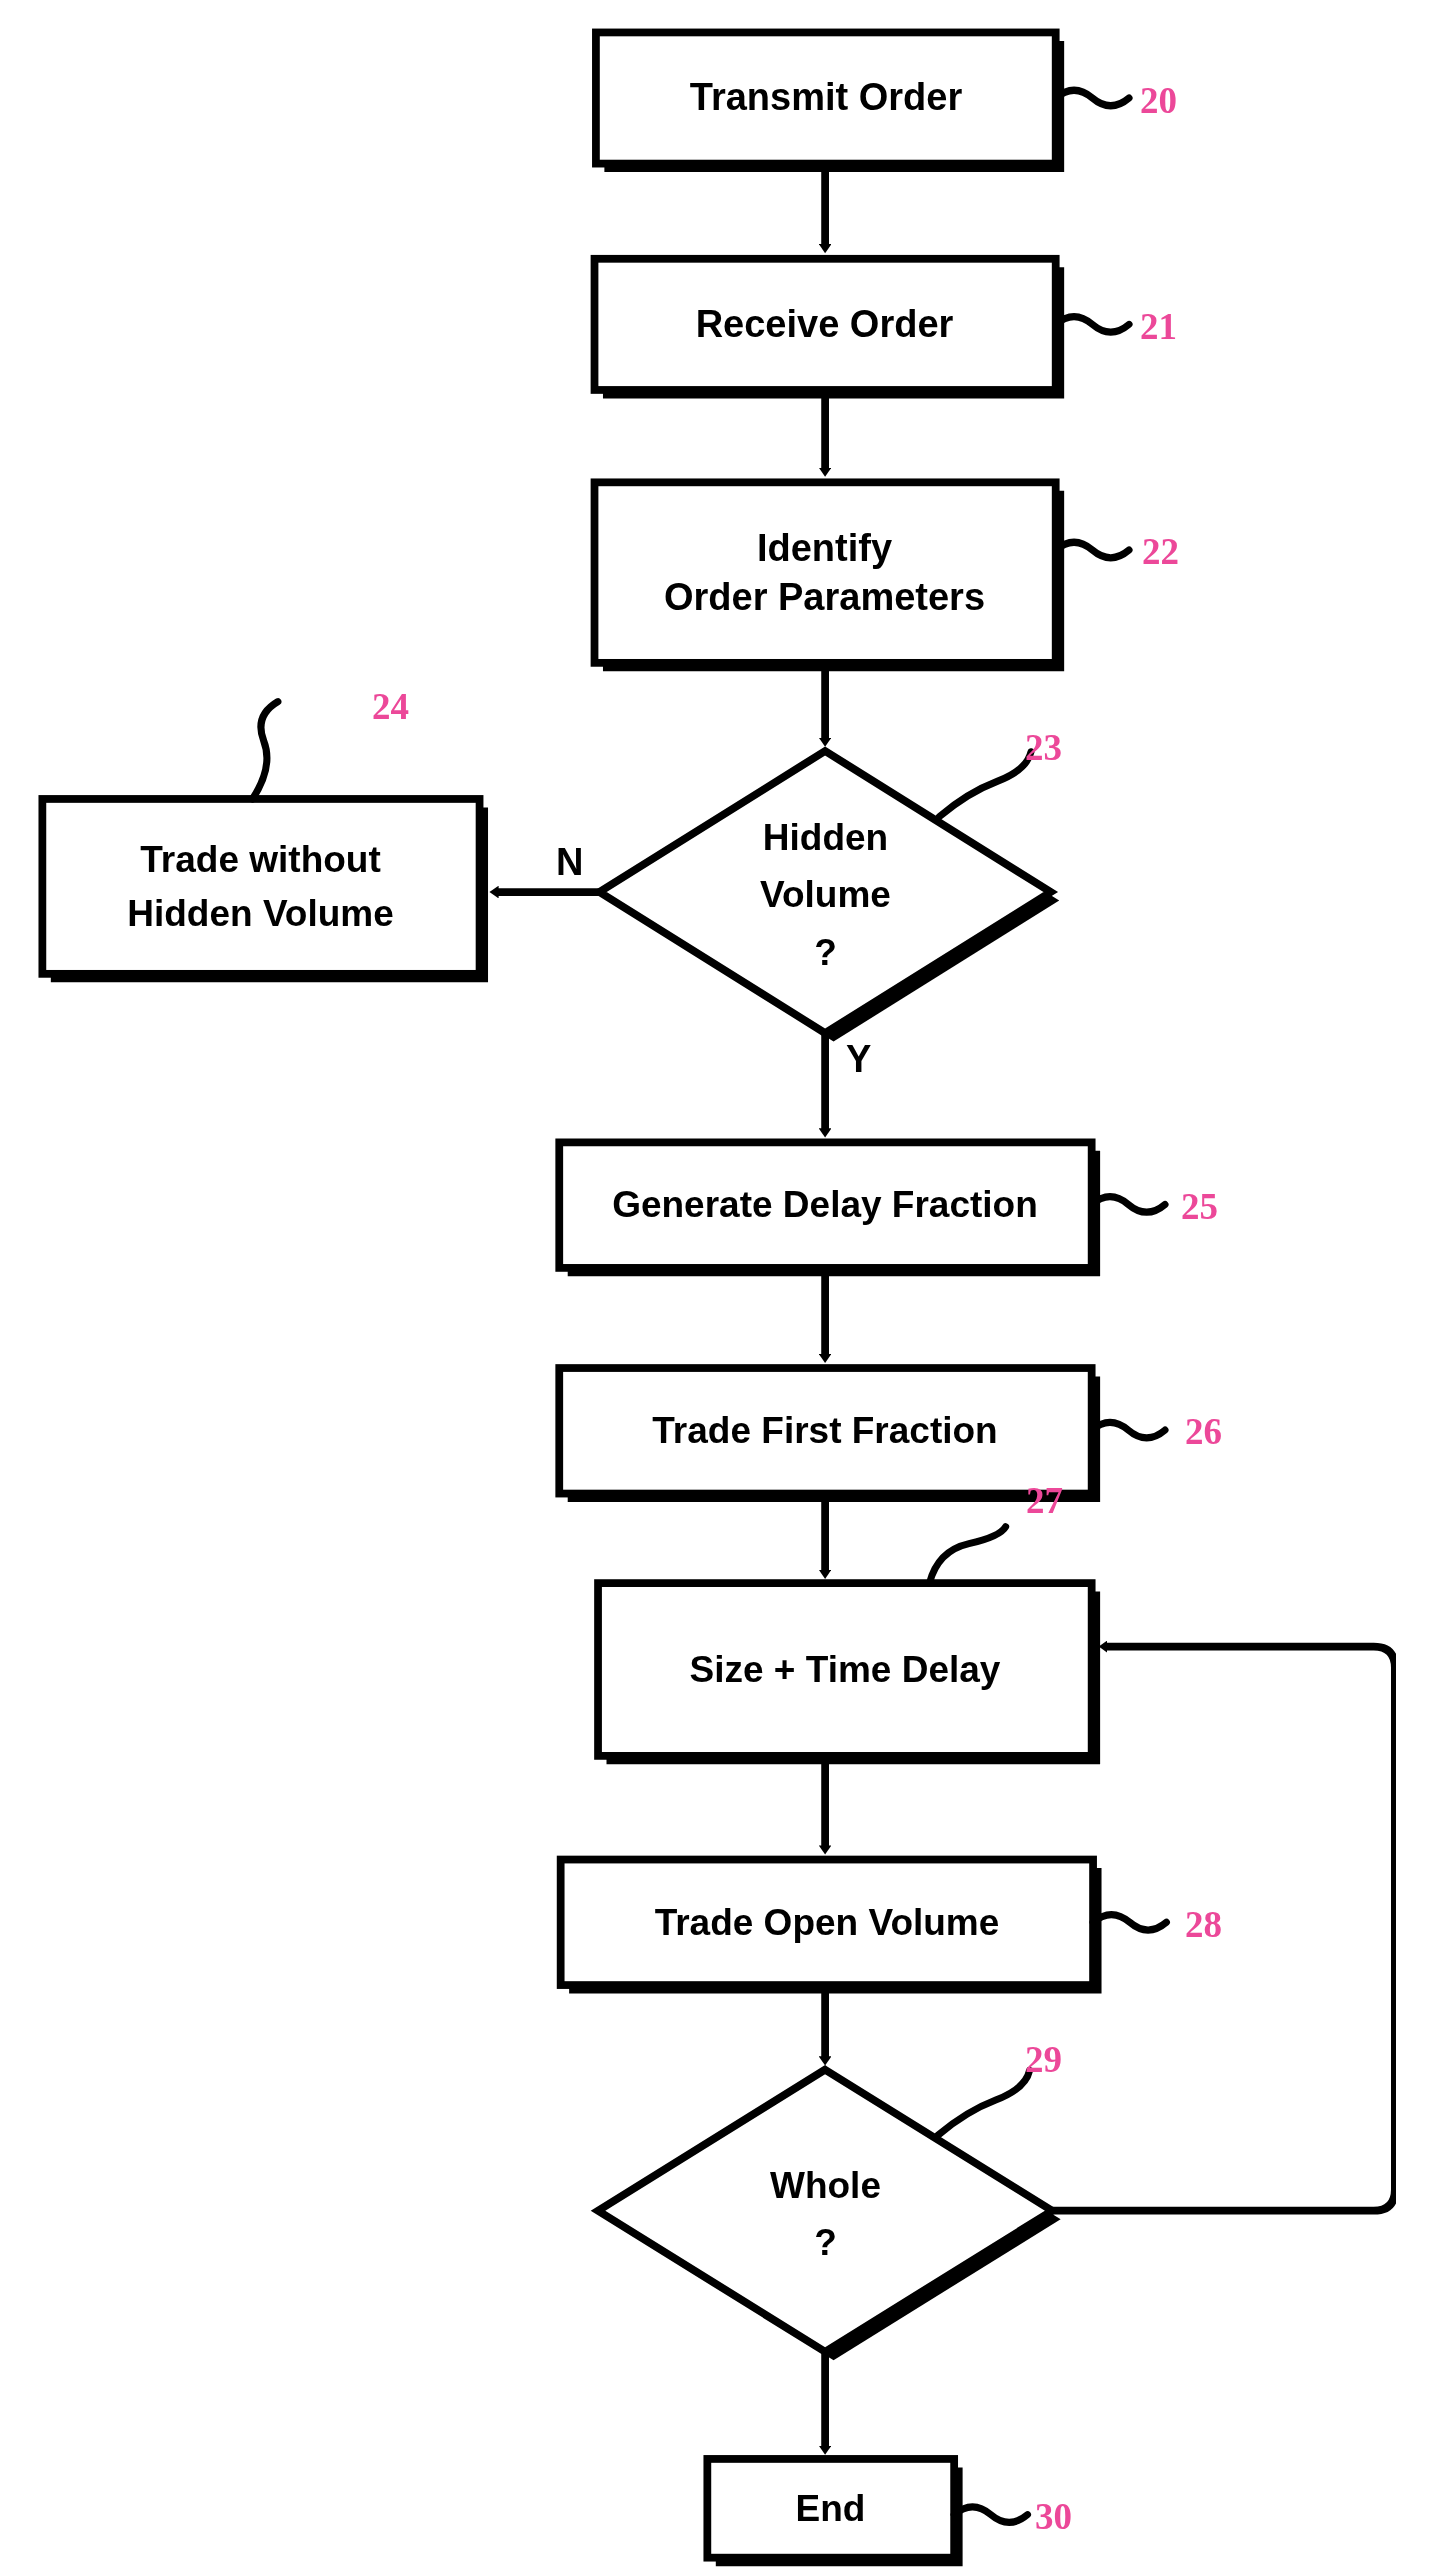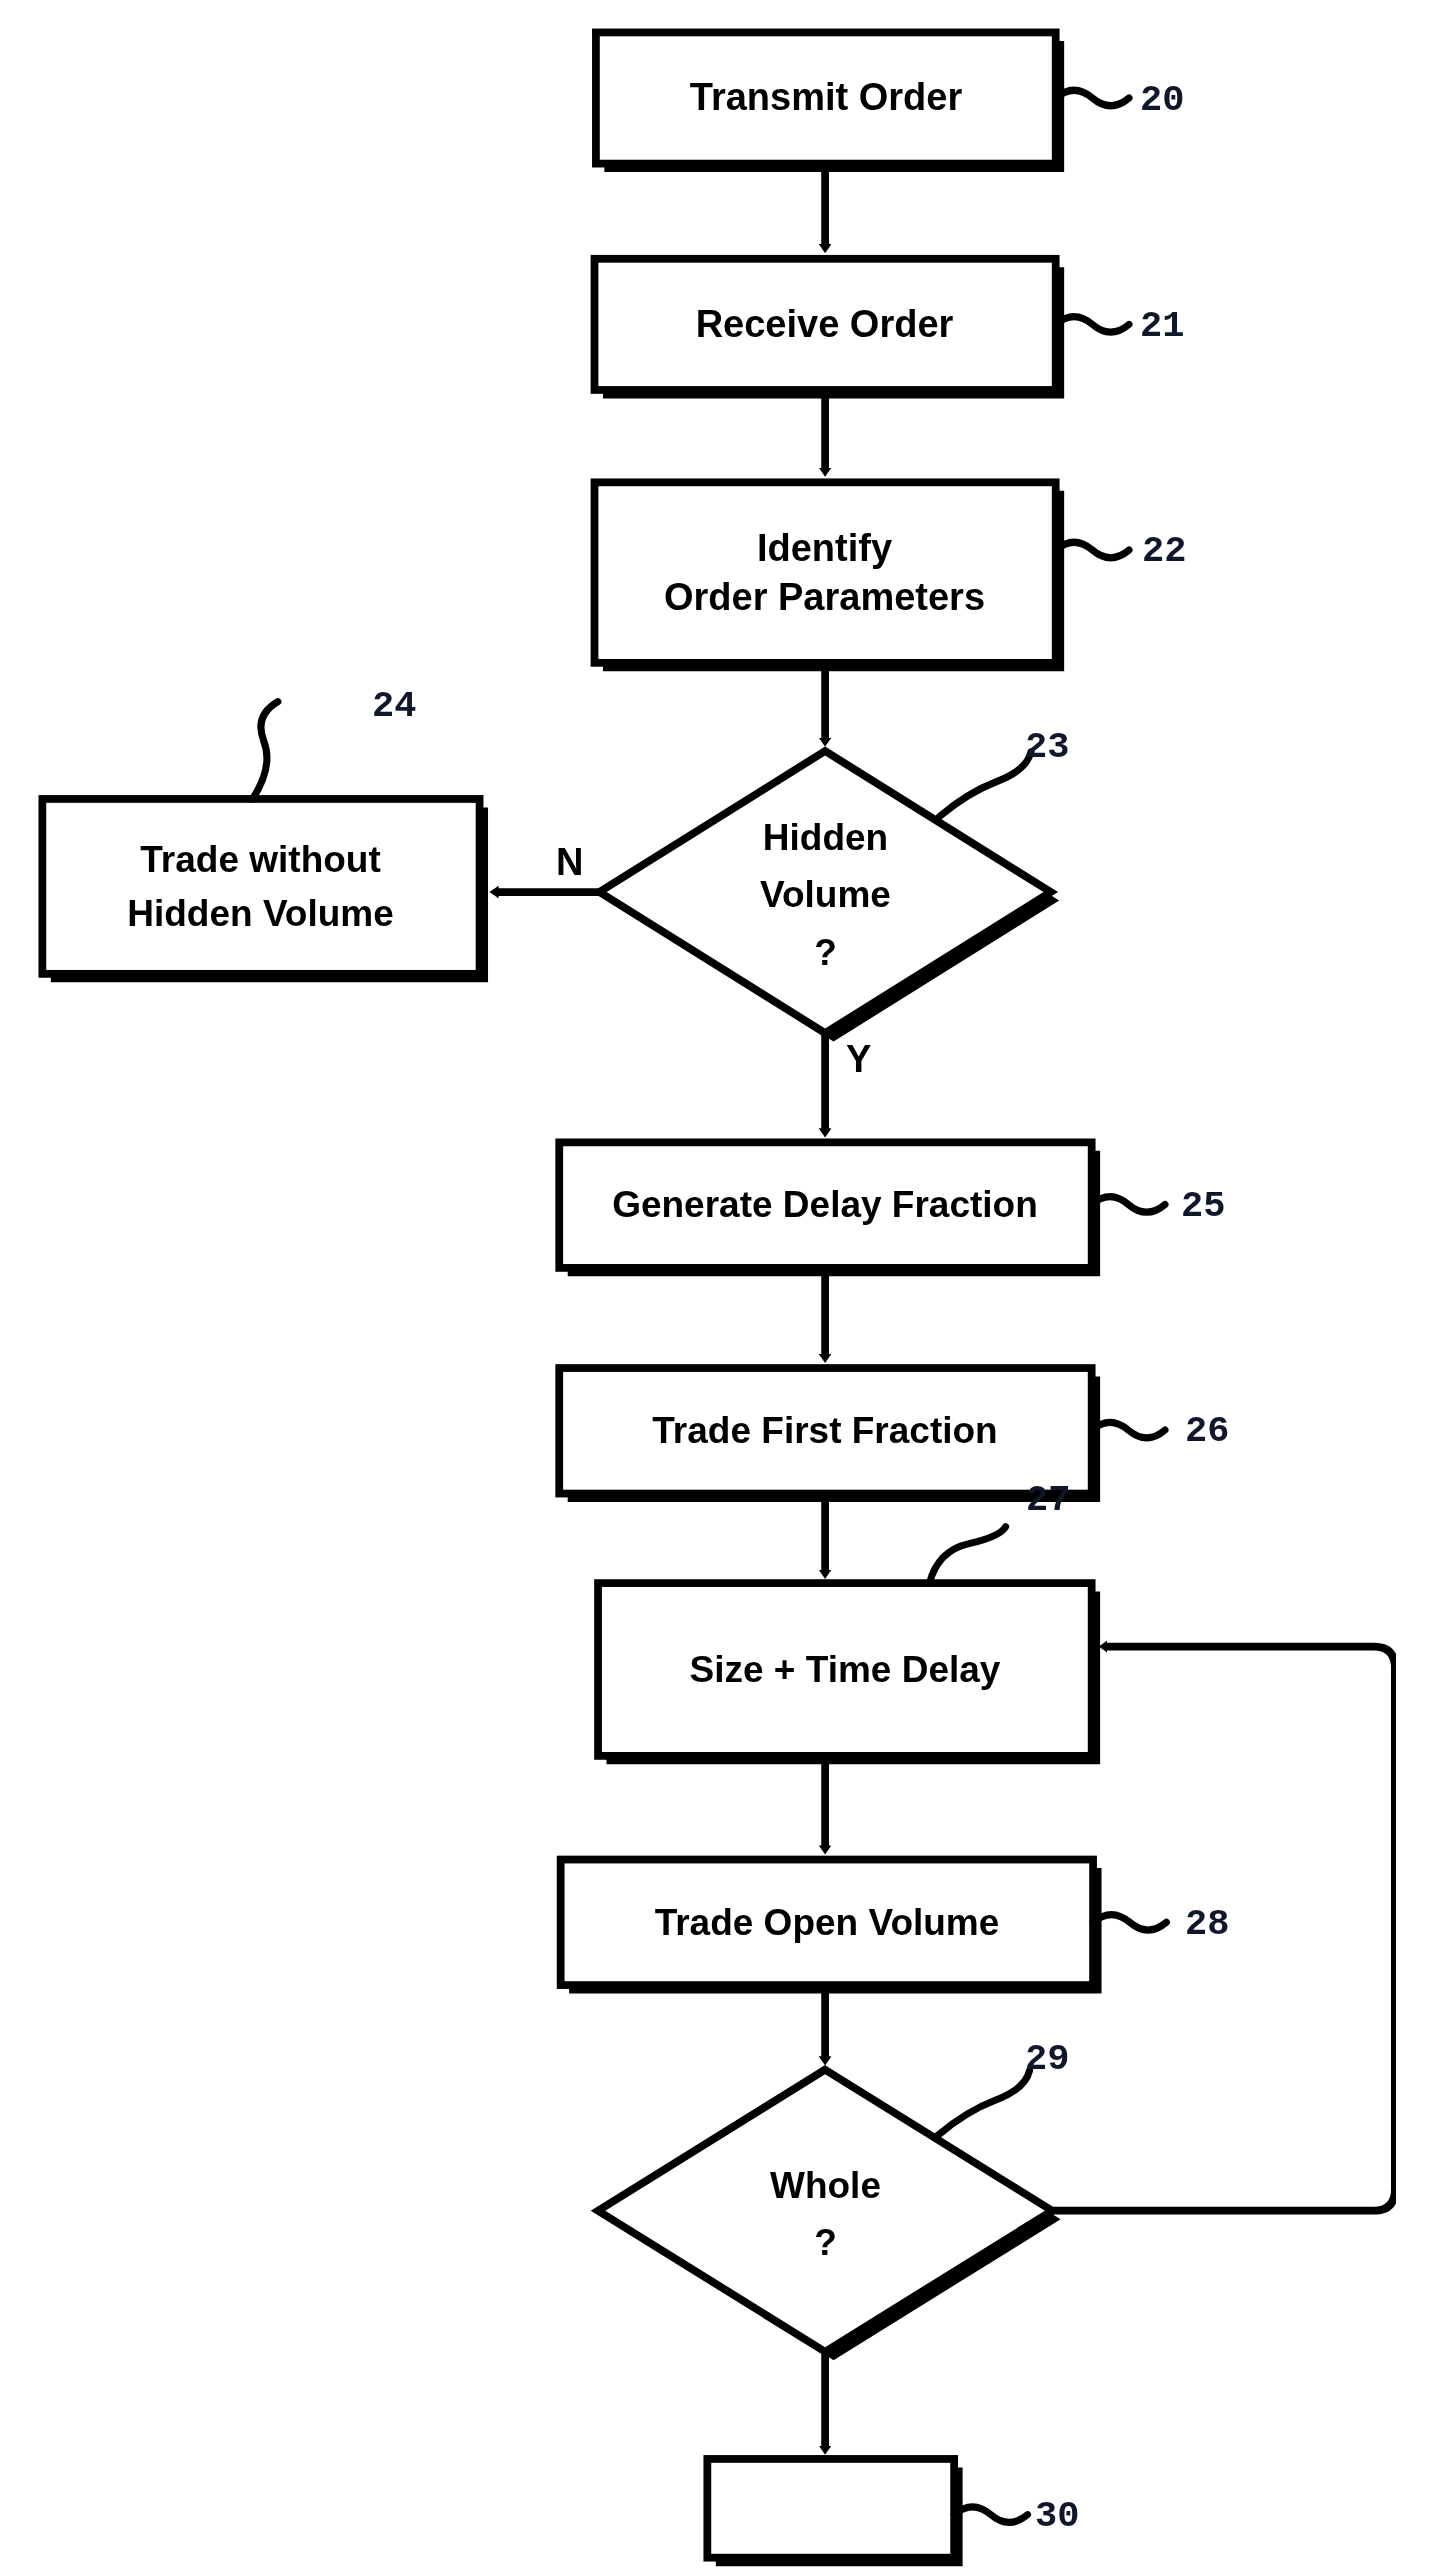--- a/index.html
+++ b/index.html
@@ -38,24 +38,24 @@
     letter-spacing: 0px;
     line-height: 1.28;
     pointer-events: none;
   }
   .node-label .ln {
     display: block;
     white-space: nowrap;
   }
   .ref-num {
     position: absolute;
-    font-family: Liberation Mono, monospace;
+    font-family: Liberation Serif, serif;
     font-weight: bold;
     font-size: 37px;
-    color: #0f172a;
+    color: #ec4899;
     white-space: nowrap;
   }
   .branch-label {
     position: absolute;
     font-family: "Liberation Sans", sans-serif;
     font-weight: bold;
     font-size: 38px;
     color: #000000;
     white-space: nowrap;
   }
@@ -199,20 +199,23 @@
 
   <div class="node-label" style="left:561px; top:1860px; width:532px; height:126px; font-size:37px;">
     <span class="ln">Trade Open Volume</span>
   </div>
 
   <div class="node-label" style="left:621px; top:2119px; width:409px; height:190px; font-size:37px; line-height:1.55;">
     <span class="ln">Whole</span>
     <span class="ln">?</span>
   </div>
 
+  <div class="node-label" style="left:707px; top:2459px; width:247px; height:99px; font-size:37px;">
+    <span class="ln">End</span>
+  </div>
 
   <span class="ref-num" style="left:1140px; top:79px;">20</span>
   <span class="ref-num" style="left:1140px; top:305px;">21</span>
   <span class="ref-num" style="left:1142px; top:530px;">22</span>
   <span class="ref-num" style="left:1025px; top:726px;">23</span>
   <span class="ref-num" style="left:372px; top:685px;">24</span>
   <span class="ref-num" style="left:1181px; top:1185px;">25</span>
   <span class="ref-num" style="left:1185px; top:1410px;">26</span>
   <span class="ref-num" style="left:1026px; top:1479px;">27</span>
   <span class="ref-num" style="left:1185px; top:1903px;">28</span>

